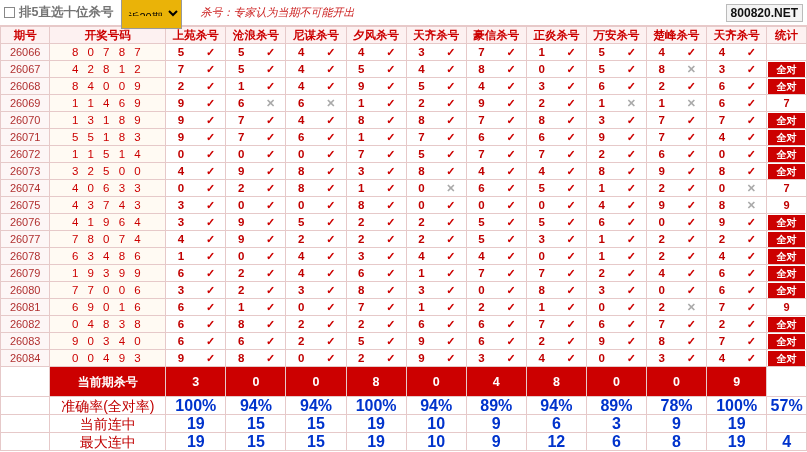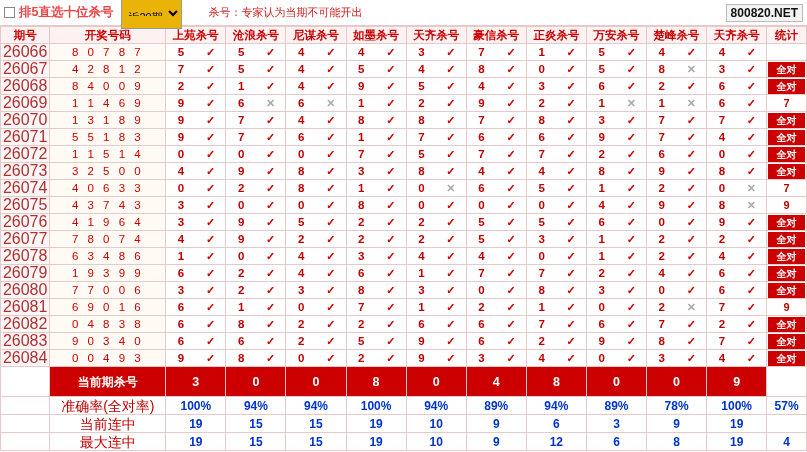--- a/index.html
+++ b/index.html
@@ -28,40 +28,41 @@
   }
   .topbar .chk {
     width: 11px; height: 11px;
     border: 1px solid #888;
     background: #fff;
     margin-right: 4px;
     flex: none;
   }
   .topbar .title {
     font-weight: bold;
-    color: #ef4444;
+    color: #737373;
     font-size: 12.5px;
     white-space: nowrap;
     margin-right: 8px;
   }
   .topbar select {
     font-size: 11px;
     font-family: "Liberation Sans", sans-serif;
     height: 32px;
     padding: 12px 2px;
     border: 1px solid #999;
     background: #eab308;
   }
   .topbar .note {
     flex: 1;
     font-size: 11px;
     color: #cc2222;
-    margin-left: 26px;
+    margin-left: 18px;
     overflow: hidden;
     white-space: nowrap;
+    font-style: italic;
   }
   .topbar .brand {
     font-size: 12px;
     font-weight: bold;
     color: #111;
     border: 1px solid #bbb;
     padding: 1px 4px;
     background: #f4f4f4;
     margin-left: 6px;
     flex: none;
@@ -91,21 +92,21 @@
     font-size: 11.5px;
     height: 20px;
   }
   .col-qh   { width: 46px; }
   .col-num  { width: 108px; }
   .col-kill { width: 56px; }
   .col-tj   { width: 37px; }
 
   td.qh {
     color: #b03030;
-    font-size: 16px;
+    font-size: 11px;
     background: #fdf6f6;
   }
   td.numcell {
     color: #cc0000;
     letter-spacing: 3px;
     font-size: 11.5px;
     background: #fffaf3;
   }
   
   td.killcell { padding: 0; }
@@ -162,21 +163,21 @@
   
   tr.footrow td { height: 18px; }
   td.footlabel {
     color: #c00000;
     font-size: 14px;
     background: #fff;
   }
   td.footval {
     color: #0033cc;
     font-weight: bold;
-    font-size: 12px;
+    font-size: 16px;
     background: #fff;
   }
   .bottomstrip {
     height: 14px;
     background: #fff;
   }
 </style>
 </head>
 <body>
 
@@ -206,21 +207,21 @@
         <col class="col-kill">
       <col class="col-tj">
     </colgroup>
     <thead>
       <tr id="header-row">
           <th>期号</th>
           <th>开奖号码</th>
           <th>上苑杀号</th>
           <th>沧浪杀号</th>
           <th>尼谋杀号</th>
-          <th>如墨杀号</th>
+          <th>夕风杀号</th>
           <th>天齐杀号</th>
           <th>豪信杀号</th>
           <th>正炎杀号</th>
           <th>万安杀号</th>
           <th>楚峰杀号</th>
           <th>天齐杀号</th>
           <th>统计</th>
         </tr>
     </thead>
     <tbody id="table-body">

